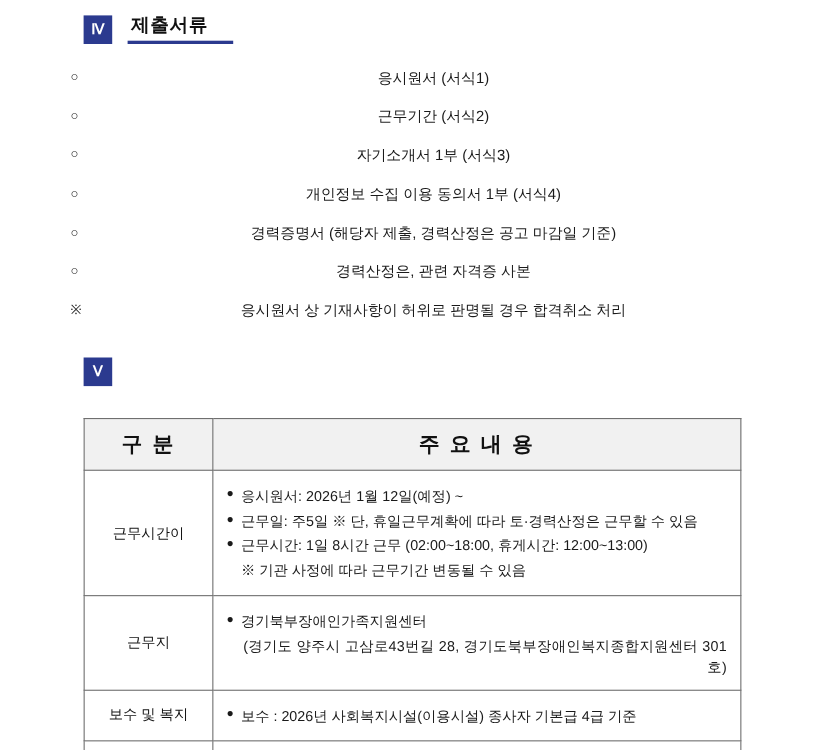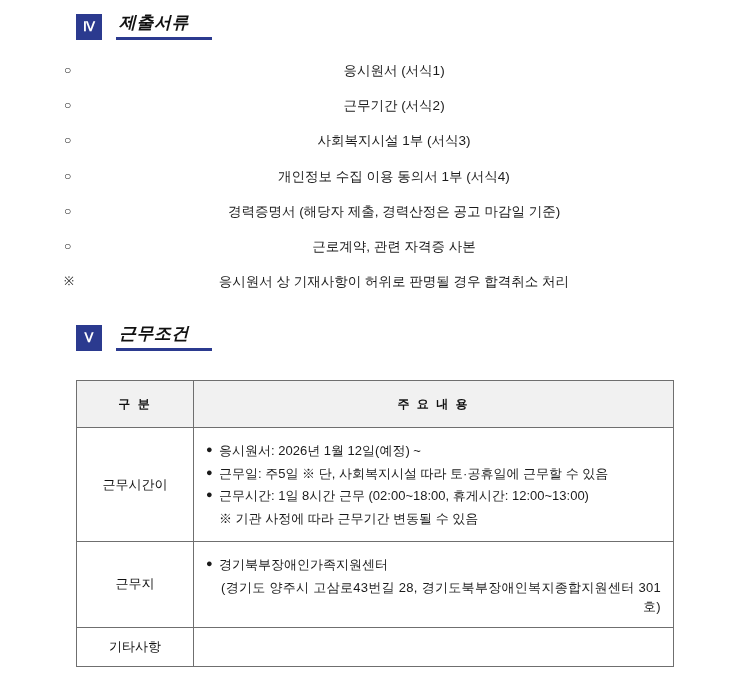--- a/index.html
+++ b/index.html
@@ -45,21 +45,20 @@
     min-width: 96px;
   }
   .sec-title {
     font-size: 17px;
     font-weight: bold;
     color: #111111;
     letter-spacing: 0.5px;
     line-height: 1.1;
     padding: 0 3px 2px 3px;
     display: block;
-    font-style: italic;
   }
 
   
   .doc-list {
     position: absolute;
     left: 64px;
     top: 62px;
     width: 640px;
   }
   .doc-item {
@@ -96,21 +95,21 @@
   }
   .cond-table th,
   .cond-table td {
     border: 1px solid #6f6f6f;
     vertical-align: middle;
   }
   .cond-table thead th {
     background: #f1f1f1;
     font-weight: bold;
     height: 26px;
-    font-size: 12px;
+    font-size: 19px;
     letter-spacing: 2px;
     color: #111;
   }
   .col-label {
     width: 108px;
     text-align: center;
     padding: 10px 4px;
     color: #111;
   }
   .col-body {
@@ -160,86 +159,92 @@
     <div class="doc-item">
       <span class="doc-marker">○</span>
       <span class="doc-text">응시원서 (서식1)</span>
     </div>
     <div class="doc-item">
       <span class="doc-marker">○</span>
       <span class="doc-text">근무기간 (서식2)</span>
     </div>
     <div class="doc-item">
       <span class="doc-marker">○</span>
-      <span class="doc-text">사회복지시설 1부 (서식3)</span>
+      <span class="doc-text">자기소개서 1부 (서식3)</span>
     </div>
     <div class="doc-item">
       <span class="doc-marker">○</span>
       <span class="doc-text">개인정보 수집 이용 동의서 1부 (서식4)</span>
     </div>
     <div class="doc-item">
       <span class="doc-marker">○</span>
       <span class="doc-text">경력증명서 (해당자 제출, 경력산정은 공고 마감일 기준)</span>
     </div>
     <div class="doc-item">
       <span class="doc-marker">○</span>
-      <span class="doc-text">근로계약, 관련 자격증 사본</span>
+      <span class="doc-text">경력산정은, 관련 자격증 사본</span>
     </div>
     <div class="doc-item note">
       <span class="doc-marker">※</span>
       <span class="doc-text">응시원서 상 기재사항이 허위로 판명될 경우 합격취소 처리</span>
     </div>
   </div>
 
   <div class="section-head" style="left:76px; top:325px;">
     <div class="sec-num">Ⅴ</div>
-    <div class="sec-title-wrap">
-      <span class="sec-title">근무조건</span>
-    </div>
   </div>
 
   <table class="cond-table">
     <thead>
       <tr>
         <th class="col-label">구 분</th>
         <th>주 요 내 용</th>
       </tr>
     </thead>
     <tbody>
 
       <tr>
         <td class="col-label">근무시간이</td>
         <td class="col-body">
           <div class="bul">
             <span class="dot">●</span>
             <span class="txt">응시원서: 2026년 1월 12일(예정) ~</span>
           </div>
           <div class="bul">
             <span class="dot">●</span>
-            <span class="txt">근무일: 주5일   ※ 단, 사회복지시설 따라 토·공휴일에 근무할 수 있음</span>
+            <span class="txt">근무일: 주5일   ※ 단, 휴일근무계확에 따라 토·경력산정은 근무할 수 있음</span>
           </div>
           <div class="bul">
             <span class="dot">●</span>
             <span class="txt">근무시간: 1일 8시간 근무 (02:00~18:00, 휴게시간: 12:00~13:00)</span>
           </div>
           <div class="sub-note">※ 기관 사정에 따라 근무기간 변동될 수 있음</div>
         </td>
       </tr>
 
       <tr>
         <td class="col-label">근무지</td>
         <td class="col-body">
           <div class="bul">
             <span class="dot">●</span>
             <span class="txt">경기북부장애인가족지원센터</span>
           </div>
           <div class="indent-line small-sp">(경기도 양주시 고삼로43번길 28, 경기도북부장애인복지종합지원센터 301호)</div>
         </td>
       </tr>
 
+      <tr>
+        <td class="col-label">보수 및 복지</td>
+        <td class="col-body">
+          <div class="bul">
+            <span class="dot">●</span>
+            <span class="txt">보수 : 2026년 사회복지시설(이용시설) 종사자 기본급 4급 기준</span>
+          </div>
+        </td>
+      </tr>
 
       <tr>
         <td class="col-label">기타사항</td>
         <td class="col-body">
           
         </td>
       </tr>
     </tbody>
   </table>
 

